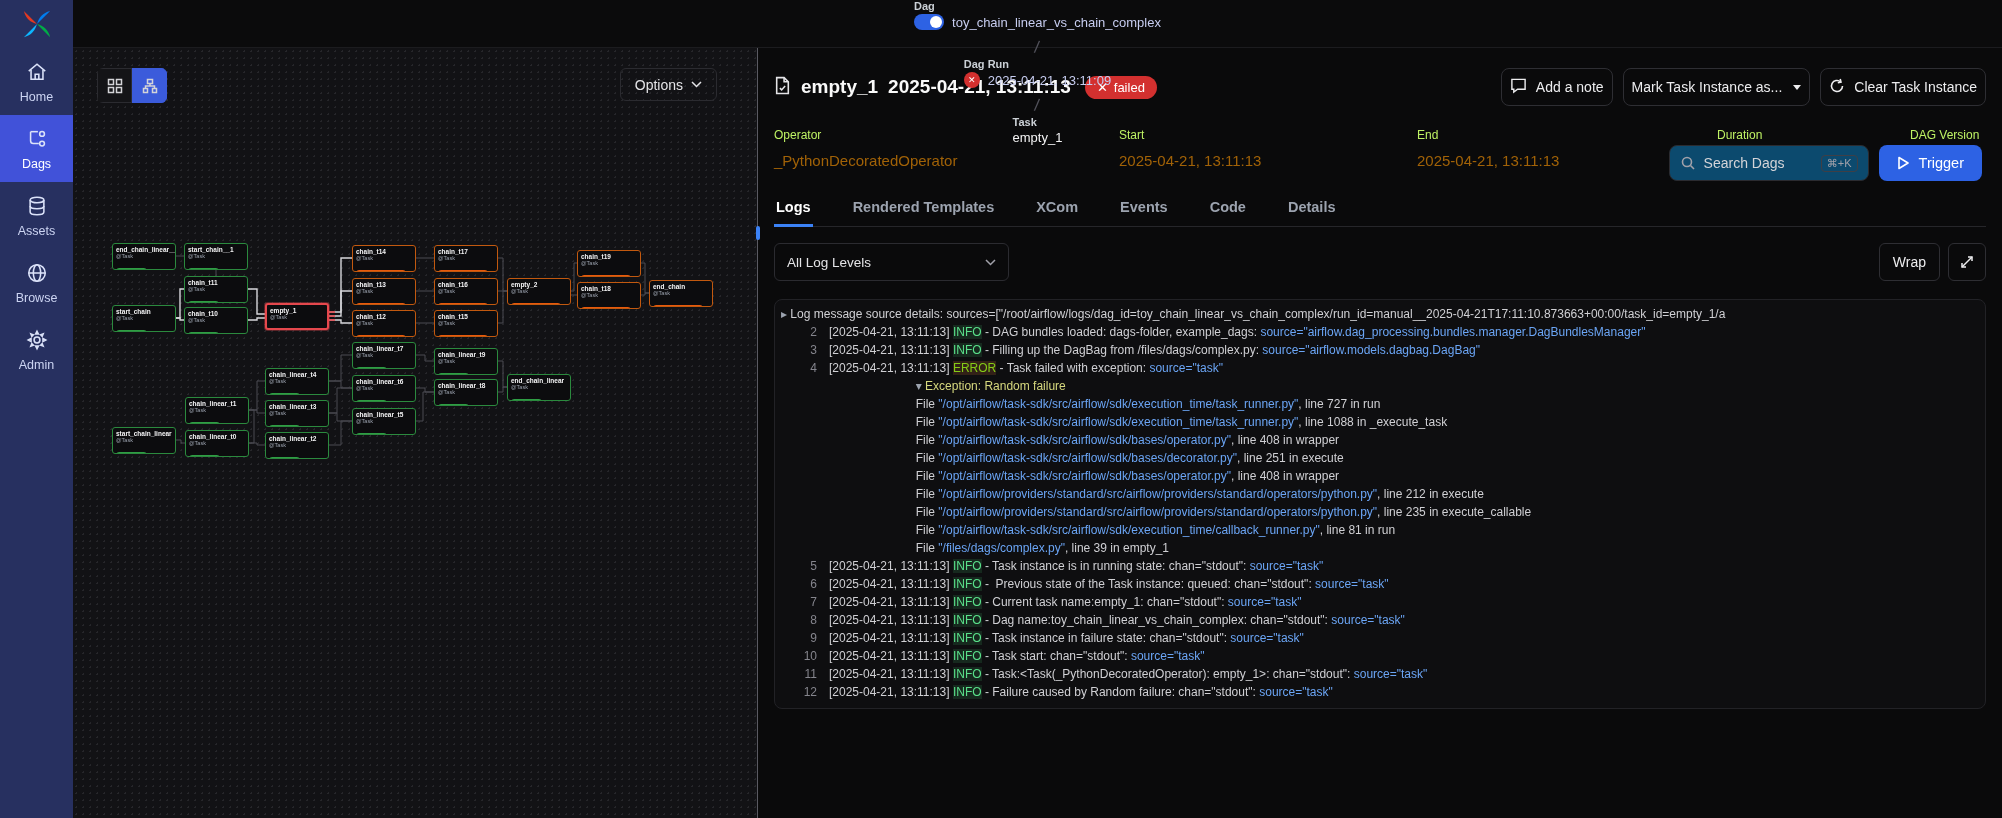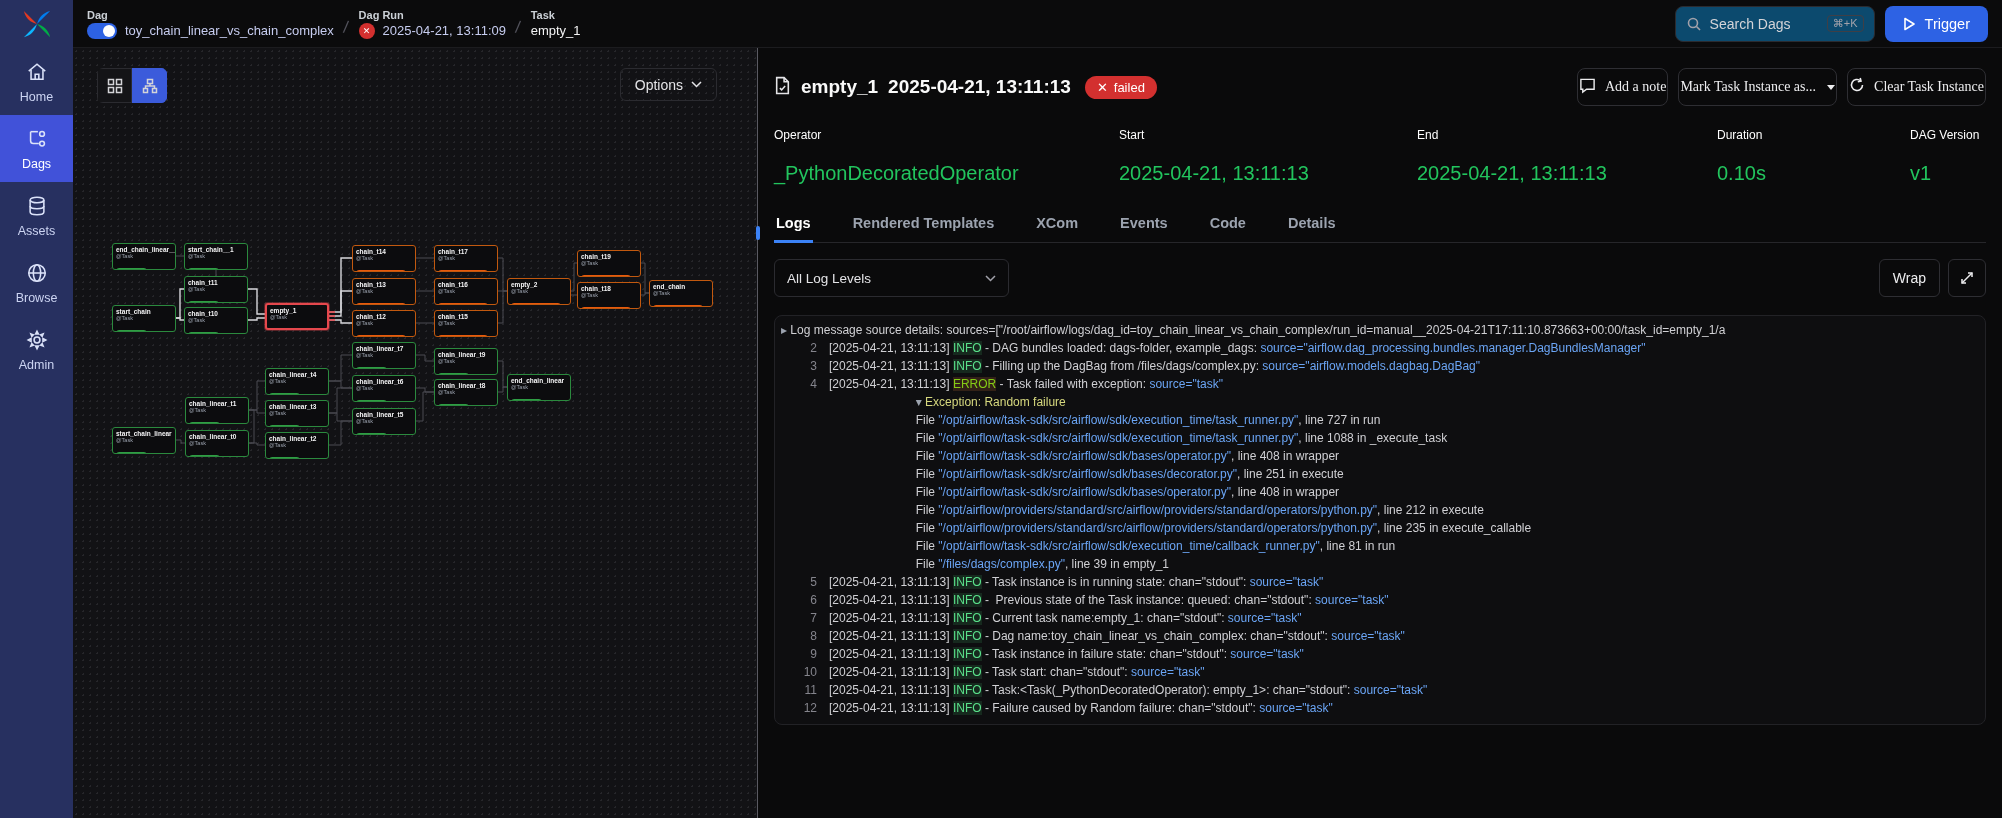--- a/index.html
+++ b/index.html
@@ -12,21 +12,21 @@
   .logo-wrap { height:48px; display:flex; align-items:center; justify-content:center; }
   .side-item { padding:12px 0 11px; display:flex; flex-direction:column; align-items:center; gap:6px; cursor:pointer; }
   .side-item.active { background:#4152d9; }
   .side-item .s-icon { width:24px; height:24px; display:flex; align-items:center; justify-content:center; }
   .side-item .s-icon svg { stroke:#dbe2f9; }
   .side-item .s-label { font-size:12.5px; color:#ccd4f2; }
   .side-item.active .s-label { color:#ffffff; }
 
   
   .header { position:absolute; left:73px; top:0; width:1929px; height:48px; background:#0b0b0c;
-    border-bottom:1px solid #1c1c1f; display:flex; align-items:center; padding:0 14px; z-index:4; }
+    border-bottom:1px solid #1c1c1f; display:flex; align-items:center; padding:0 20px; z-index:4;flex-direction:column; }
   .crumb { display:flex; flex-direction:column; gap:2px; }
   .crumb-label { font-size:11px; font-weight:bold; color:#cbd0d6; }
   .crumb-row { display:flex; align-items:center; gap:8px; }
   .crumb-value { font-size:13px; color:#c7cdf0; }
   .crumb-value.task { color:#f4f4f5; }
   .toggle { width:30px; height:16px; border-radius:9px; background:#2d62e4; position:relative; cursor:pointer; }
   .toggle .knob { position:absolute; right:2px; top:2px; width:12px; height:12px; border-radius:50%; background:#fff; }
   .crumb-sep { color:#52525b; font-size:17px; padding:8px 10px 0; transform:rotate(8deg); }
   .run-fail-ic { width:16px; height:16px; border-radius:50%; background:#d3302f; color:#fff; font-size:9px;
     display:flex; align-items:center; justify-content:center; }
@@ -73,29 +73,29 @@
   
   .right-panel { position:absolute; left:758px; top:48px; width:1244px; height:770px; background:#0a0a0b;
     padding:20px 16px 0; display:flex; flex-direction:column; }
   .ti-header { display:flex; align-items:center; gap:10px; }
   .ti-icon svg { stroke:#e4e4e7; }
   .ti-title { font-size:19px; font-weight:bold; color:#fafafa; }
   .ti-time { font-size:19px; font-weight:bold; color:#fafafa; }
   .badge-failed { display:inline-flex; align-items:center; gap:6px; background:#d3302f; color:#fff; font-size:13px;
     border-radius:999px; padding:4px 12px; margin-left:4px; }
   .ti-actions { margin-left:auto; display:flex; gap:10px; }
-  .act-btn { height:38px; padding:0 1px; background:transparent; border:1px solid #2e2e33; border-radius:8px;
-    color:#ededef; font-size:14px; display:flex; align-items:center; gap:9px; cursor:pointer; font-family:Liberation Serif, serif; }
+  .act-btn { height:38px; padding:0 8px; background:transparent; border:1px solid #2e2e33; border-radius:8px;
+    color:#ededef; font-size:14px; display:flex; align-items:center; gap:9px; cursor:pointer; font-family:Liberation Sans, sans-serif; }
   .act-btn svg { stroke:#ededef; }
   .caret-down { width:0; height:0; border-left:4.5px solid transparent; border-right:4.5px solid transparent;
     border-top:5.5px solid #ededef; margin-left:2px; }
 
   .ti-meta { margin-top:22px; display:grid; grid-template-columns:345px 298px 300px 193px 1fr; }
-  .meta-label { font-size:12px; color:#ffffff; }
-  .meta-value { font-size:20px; color:#22c55e; margin-top:20px; }
+  .meta-label { font-size:12px; color:#bef264; }
+  .meta-value { font-size:15px; color:#a16207; margin-top:10px; }
 
   .tabs { margin-top:24px; display:flex; gap:38px; border-bottom:1px solid #26262a; }
   .tab { font-size:14.5px; font-weight:bold; color:#9ca3af; padding:6px 2px 11px; position:relative; cursor:pointer; }
   .tab.active { color:#ffffff; }
   .tab.active::after { content:""; position:absolute; left:0; right:0; bottom:-1px; height:3px; background:#3b82f6; }
 
   .log-toolbar { margin-top:16px; display:flex; align-items:center; }
   .select { height:38px; border:1px solid #2b2b30; border-radius:6px; display:flex; align-items:center;
     padding:0 12px; gap:10px; cursor:pointer; background:transparent; }
   .select .sel-txt { font-size:13.5px; }

